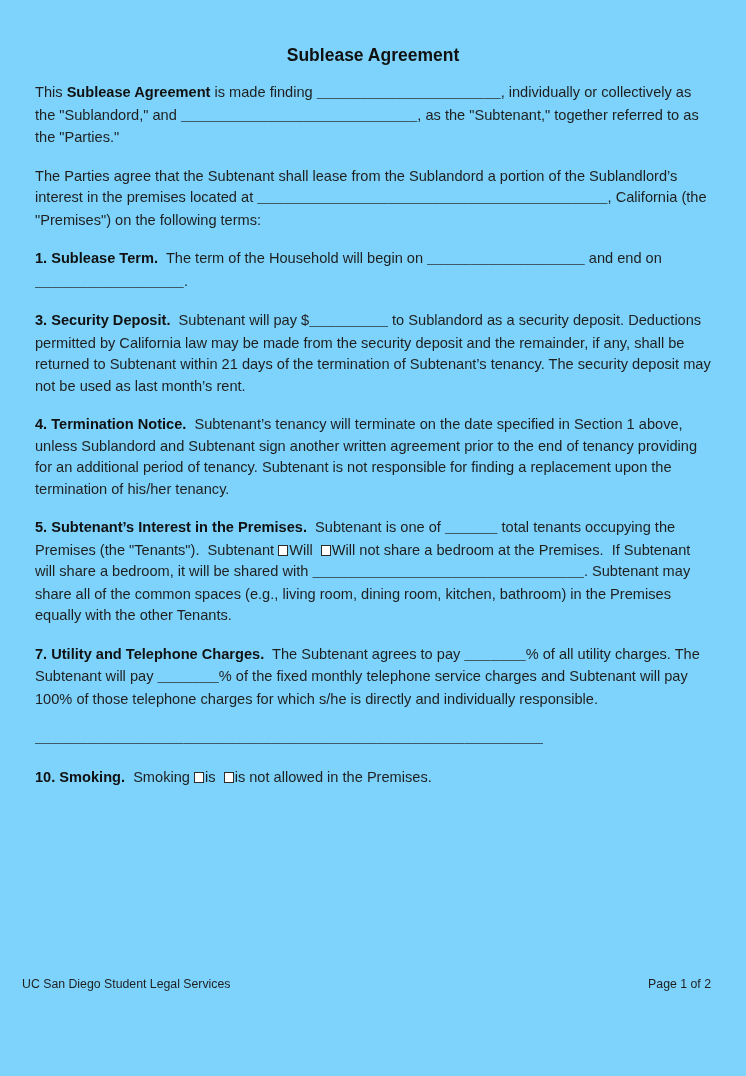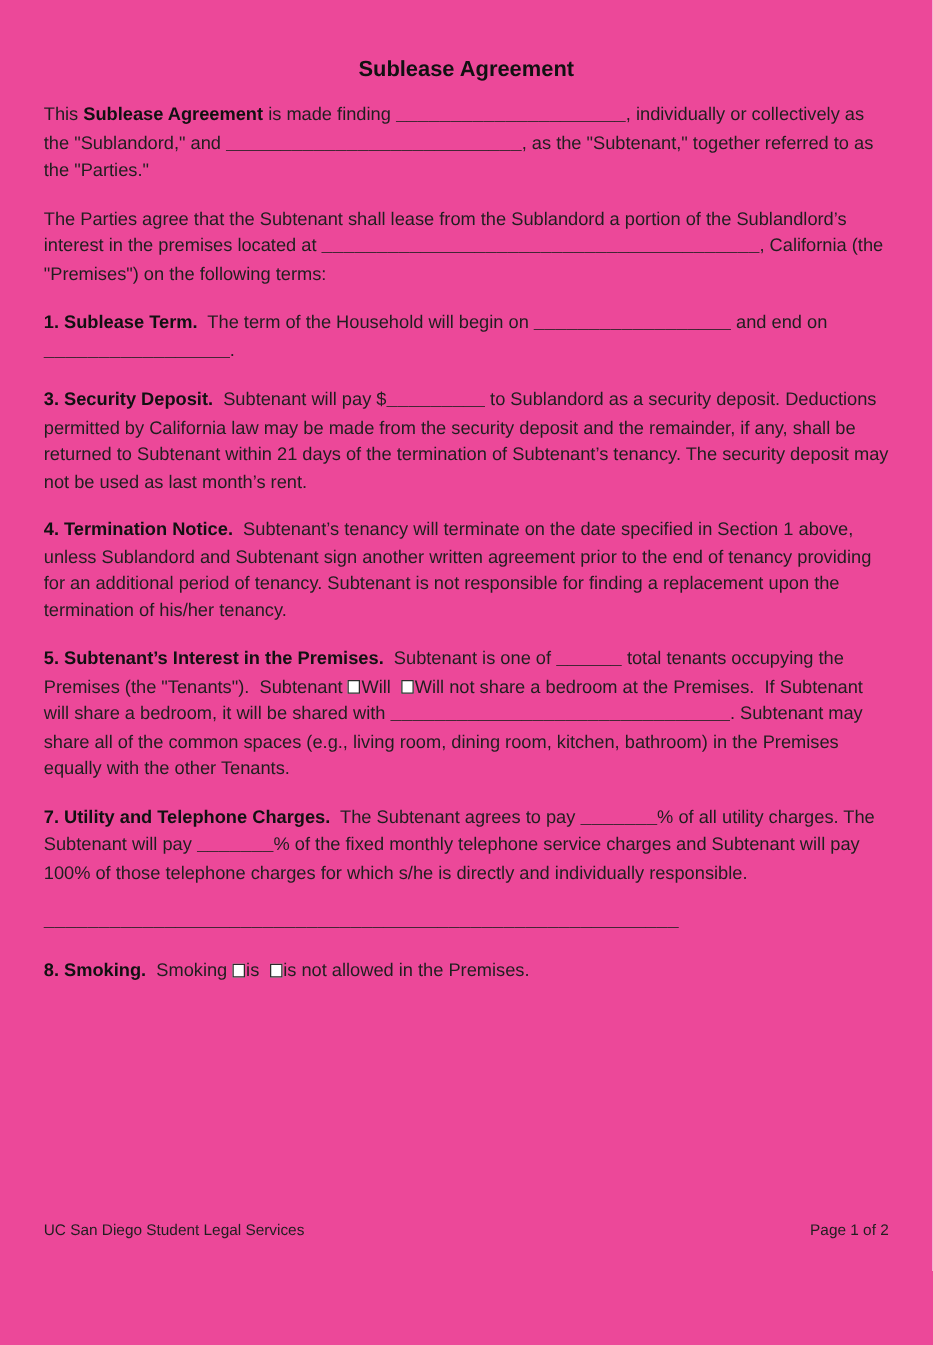--- a/index.html
+++ b/index.html
@@ -1,20 +1,20 @@
 <!DOCTYPE html>
 <html><head>
 <meta charset="utf-8">
 <style>
   html, body { margin: 0; padding: 0; background: #ffffff; }
   .page {
     position: relative;
     width: 746px;
     height: 1076px;
-    background: #ec4899;
+    background: #7dd3fc;
     color: #1f1f1f;
     font-family: "Liberation Sans", "DejaVu Sans", sans-serif;
     font-size: 14.6px;
     line-height: 21.5px;
     box-sizing: border-box;
     overflow: hidden;
   }
   .content {
     padding: 44px 35px 0 35px;
   }
@@ -37,21 +37,21 @@
     width: 10px;
     height: 11px;
     border: 1.3px solid #2b2b2b;
     margin: 0 1px 0 0;
     vertical-align: -1px;
     background: #ffffff;
     box-sizing: border-box;
   }
   .footer {
     position: absolute;
-    left: 35px;
+    left: 22px;
     right: 35px;
     top: 976px;
     display: flex;
     justify-content: space-between;
     font-size: 12.3px;
     line-height: 16px;
     color: #1f1f1f;
   }
 </style>
 </head>
@@ -62,20 +62,20 @@
     <h1 class="doc-title">Sublease Agreement</h1>
 
     <p class="para"><span>This </span><b>Sublease Agreement</b><span> is made finding </span><span class="blank">_____________________</span><span>, individually or collectively as the "Sublandord," and </span><span class="blank">___________________________</span><span>, as the "Subtenant," together referred to as the "Parties."</span></p>
     <p class="para"><span>The Parties agree that the Subtenant shall lease from the Sublandord a portion of the Sublandlord’s interest in the premises located at </span><span class="blank">________________________________________</span><span>, California (the "Premises") on the following terms:</span></p>
     <p class="para"><b>1. Sublease Term.</b><span>  The term of the Household will begin on </span><span class="blank">__________________</span><span> and end on </span><span class="blank">_________________</span><span>.</span></p>
     <p class="para"><b>3. Security Deposit.</b><span>  Subtenant will pay $</span><span class="blank">_________</span><span> to Sublandord as a security deposit. Deductions permitted by California law may be made from the security deposit and the remainder, if any, shall be returned to Subtenant within 21 days of the termination of Subtenant’s tenancy. The security deposit may not be used as last month’s rent.</span></p>
     <p class="para"><b>4. Termination Notice.</b><span>  Subtenant’s tenancy will terminate on the date specified in Section 1 above, unless Sublandord and Subtenant sign another written agreement prior to the end of tenancy providing for an additional period of tenancy. Subtenant is not responsible for finding a replacement upon the termination of his/her tenancy.</span></p>
     <p class="para"><b>5. Subtenant’s Interest in the Premises.</b><span>  Subtenant is one of </span><span class="blank">______</span><span> total tenants occupying the Premises (the "Tenants").  Subtenant </span><span class="cb"></span><span>Will  </span><span class="cb"></span><span>Will not share a bedroom at the Premises.  If Subtenant will share a bedroom, it will be shared with </span><span class="blank">_______________________________</span><span>. Subtenant may share all of the common spaces (e.g., living room, dining room, kitchen, bathroom) in the Premises equally with the other Tenants.</span></p>
     <p class="para"><b>7. Utility and Telephone Charges.</b><span>  The Subtenant agrees to pay </span><span class="blank">_______</span><span>% of all utility charges. The Subtenant will pay </span><span class="blank">_______</span><span>% of the fixed monthly telephone service charges and Subtenant will pay 100% of those telephone charges for which s/he is directly and individually responsible.</span></p>
     <p class="para"><span class="blank">__________________________________________________________</span></p>
-    <p class="para"><b>8. Smoking.</b><span>  Smoking </span><span class="cb"></span><span>is  </span><span class="cb"></span><span>is not allowed in the Premises.</span></p>
+    <p class="para"><b>10. Smoking.</b><span>  Smoking </span><span class="cb"></span><span>is  </span><span class="cb"></span><span>is not allowed in the Premises.</span></p>
   </div>
 
   <div class="footer">
     <span>UC San Diego Student Legal Services</span>
     <span>Page 1 of 2</span>
   </div>
 </div>
 
 </body></html>

